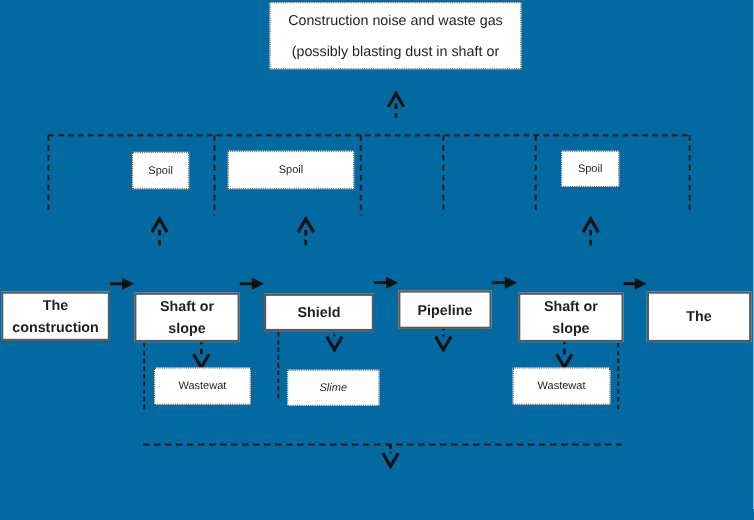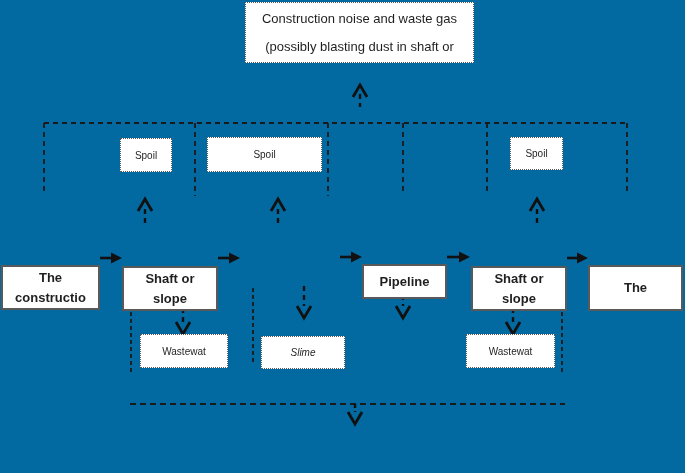--- a/index.html
+++ b/index.html
@@ -136,25 +136,28 @@
   </div>
   <div class="box dotted spoil-2">
     <span>Spoil</span>
   </div>
   <div class="box dotted spoil-3">
     <span>Spoil</span>
   </div>
 
   <div class="box solid flow-1">
     <span>The</span>
-    <span>constructio</span>
+    <span>construction</span>
   </div>
   <div class="box solid flow-2">
     <span>Shaft or</span>
     <span>slope</span>
+  </div>
+  <div class="box solid flow-3">
+    <span>Shield</span>
   </div>
   <div class="box solid flow-4">
     <span>Pipeline</span>
   </div>
   <div class="box solid flow-5">
     <span>Shaft or</span>
     <span>slope</span>
   </div>
   <div class="box solid flow-6">
     <span>The</span>

